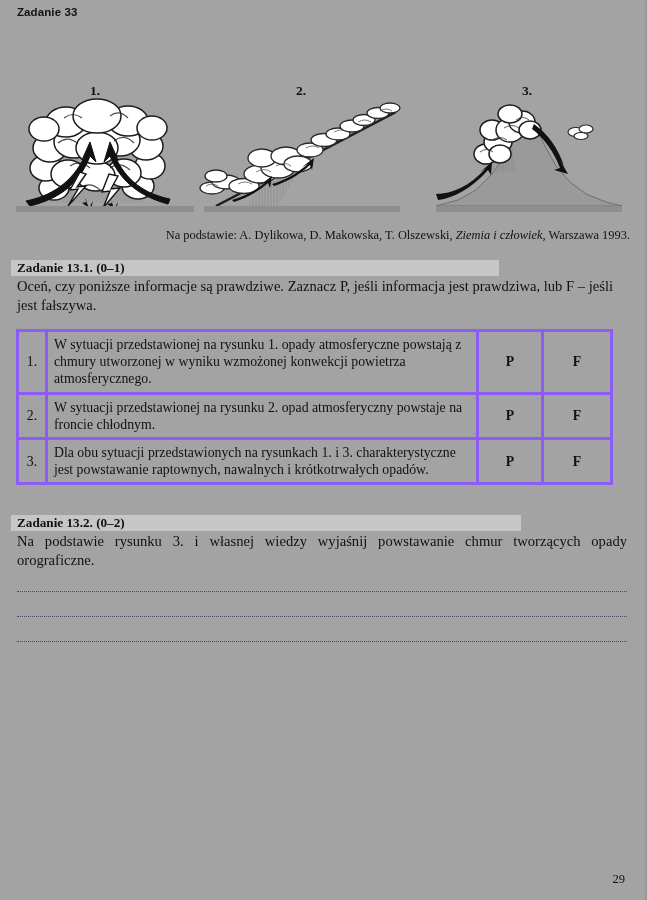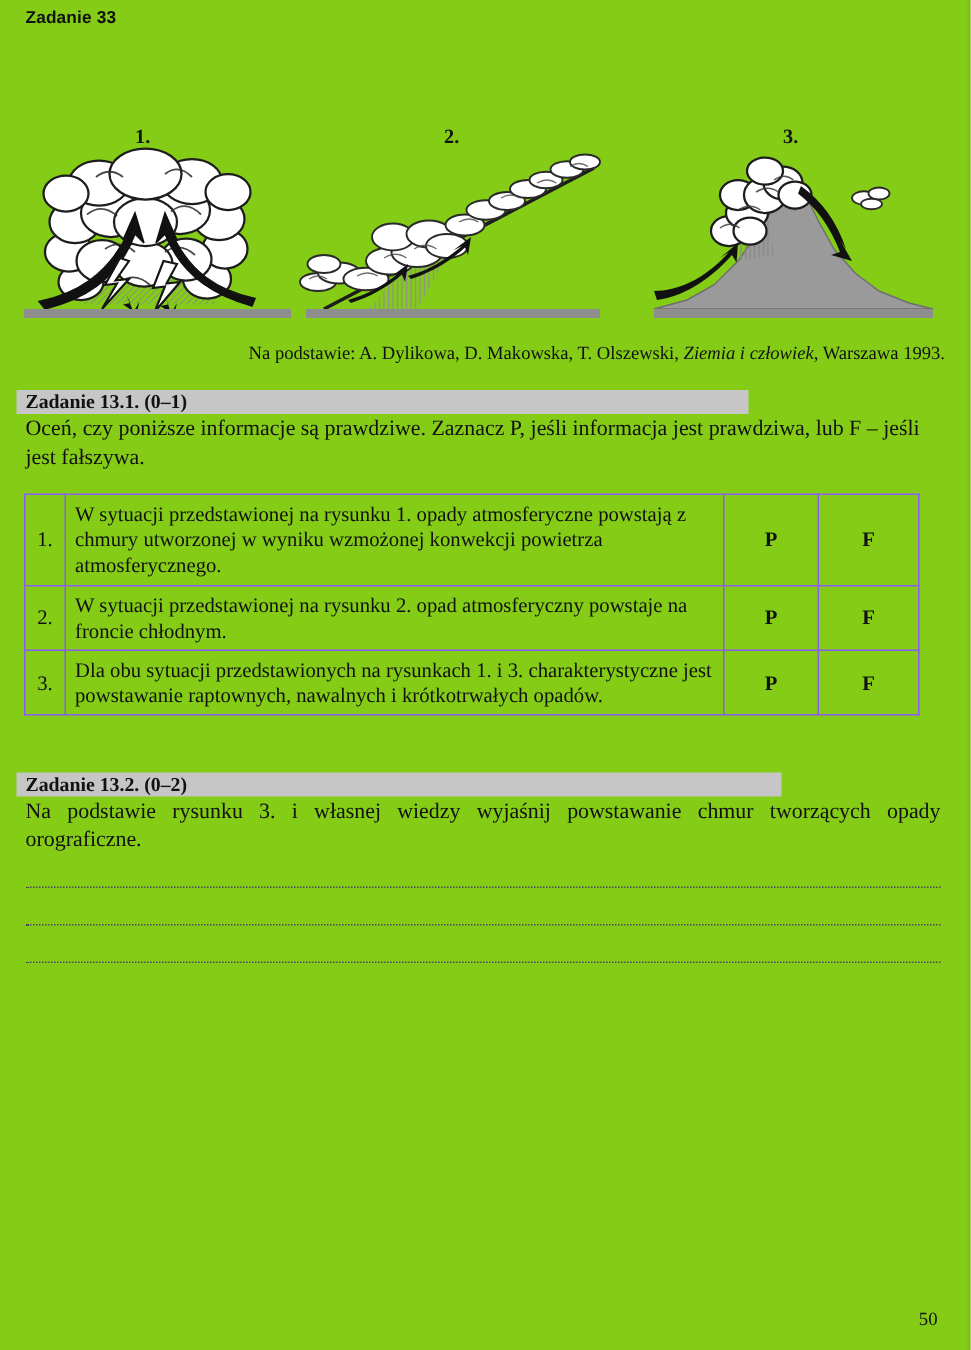--- a/index.html
+++ b/index.html
@@ -13,21 +13,21 @@
     position: relative;
     font-family: "Liberation Serif", serif;
     color: #111111;
     overflow: hidden;
   }
   .page {
     position: absolute;
     left: 0; top: 0;
     width: 647px;
     height: 900px;
-    background: #84cc16;
+    background: #a3a3a3;
     box-sizing: border-box;
   }
   .edge-shadow {
     position: absolute;
     right: 0; top: 0;
     width: 3px; height: 900px;
     background: linear-gradient(to right, rgba(0,0,0,0.00), rgba(0,0,0,0.10));
   }
 
   
@@ -103,21 +103,21 @@
 
   
   .pf-table {
     position: absolute;
     left: 16px; top: 329px;
     width: 597px;
     border-collapse: collapse;
     table-layout: fixed;
   }
   .pf-table td {
-    border: 1px solid #8b5cf6;
+    border: 3px solid #8b5cf6;
     font-size: 13.8px;
     line-height: 17.2px;
     padding: 3px 5px;
     vertical-align: middle;
   }
   .pf-table td.idx {
     width: 24px;
     text-align: center;
     padding: 3px 1px;
   }
@@ -342,16 +342,16 @@
 
   <div class="greybar bar132">
     <span>Zadanie 13.2. (0–2)</span>
   </div>
   <div class="polecenie pol132">Na podstawie rysunku 3. i własnej wiedzy wyjaśnij powstawanie chmur tworzących opady orograficzne.</div>
 
   <div class="dots d1"></div>
   <div class="dots d2"></div>
   <div class="dots d3"></div>
 
-  <div class="pagenum">50</div>
+  <div class="pagenum">29</div>
 
   <div class="edge-shadow"></div>
 </div>
 
 </body></html>

